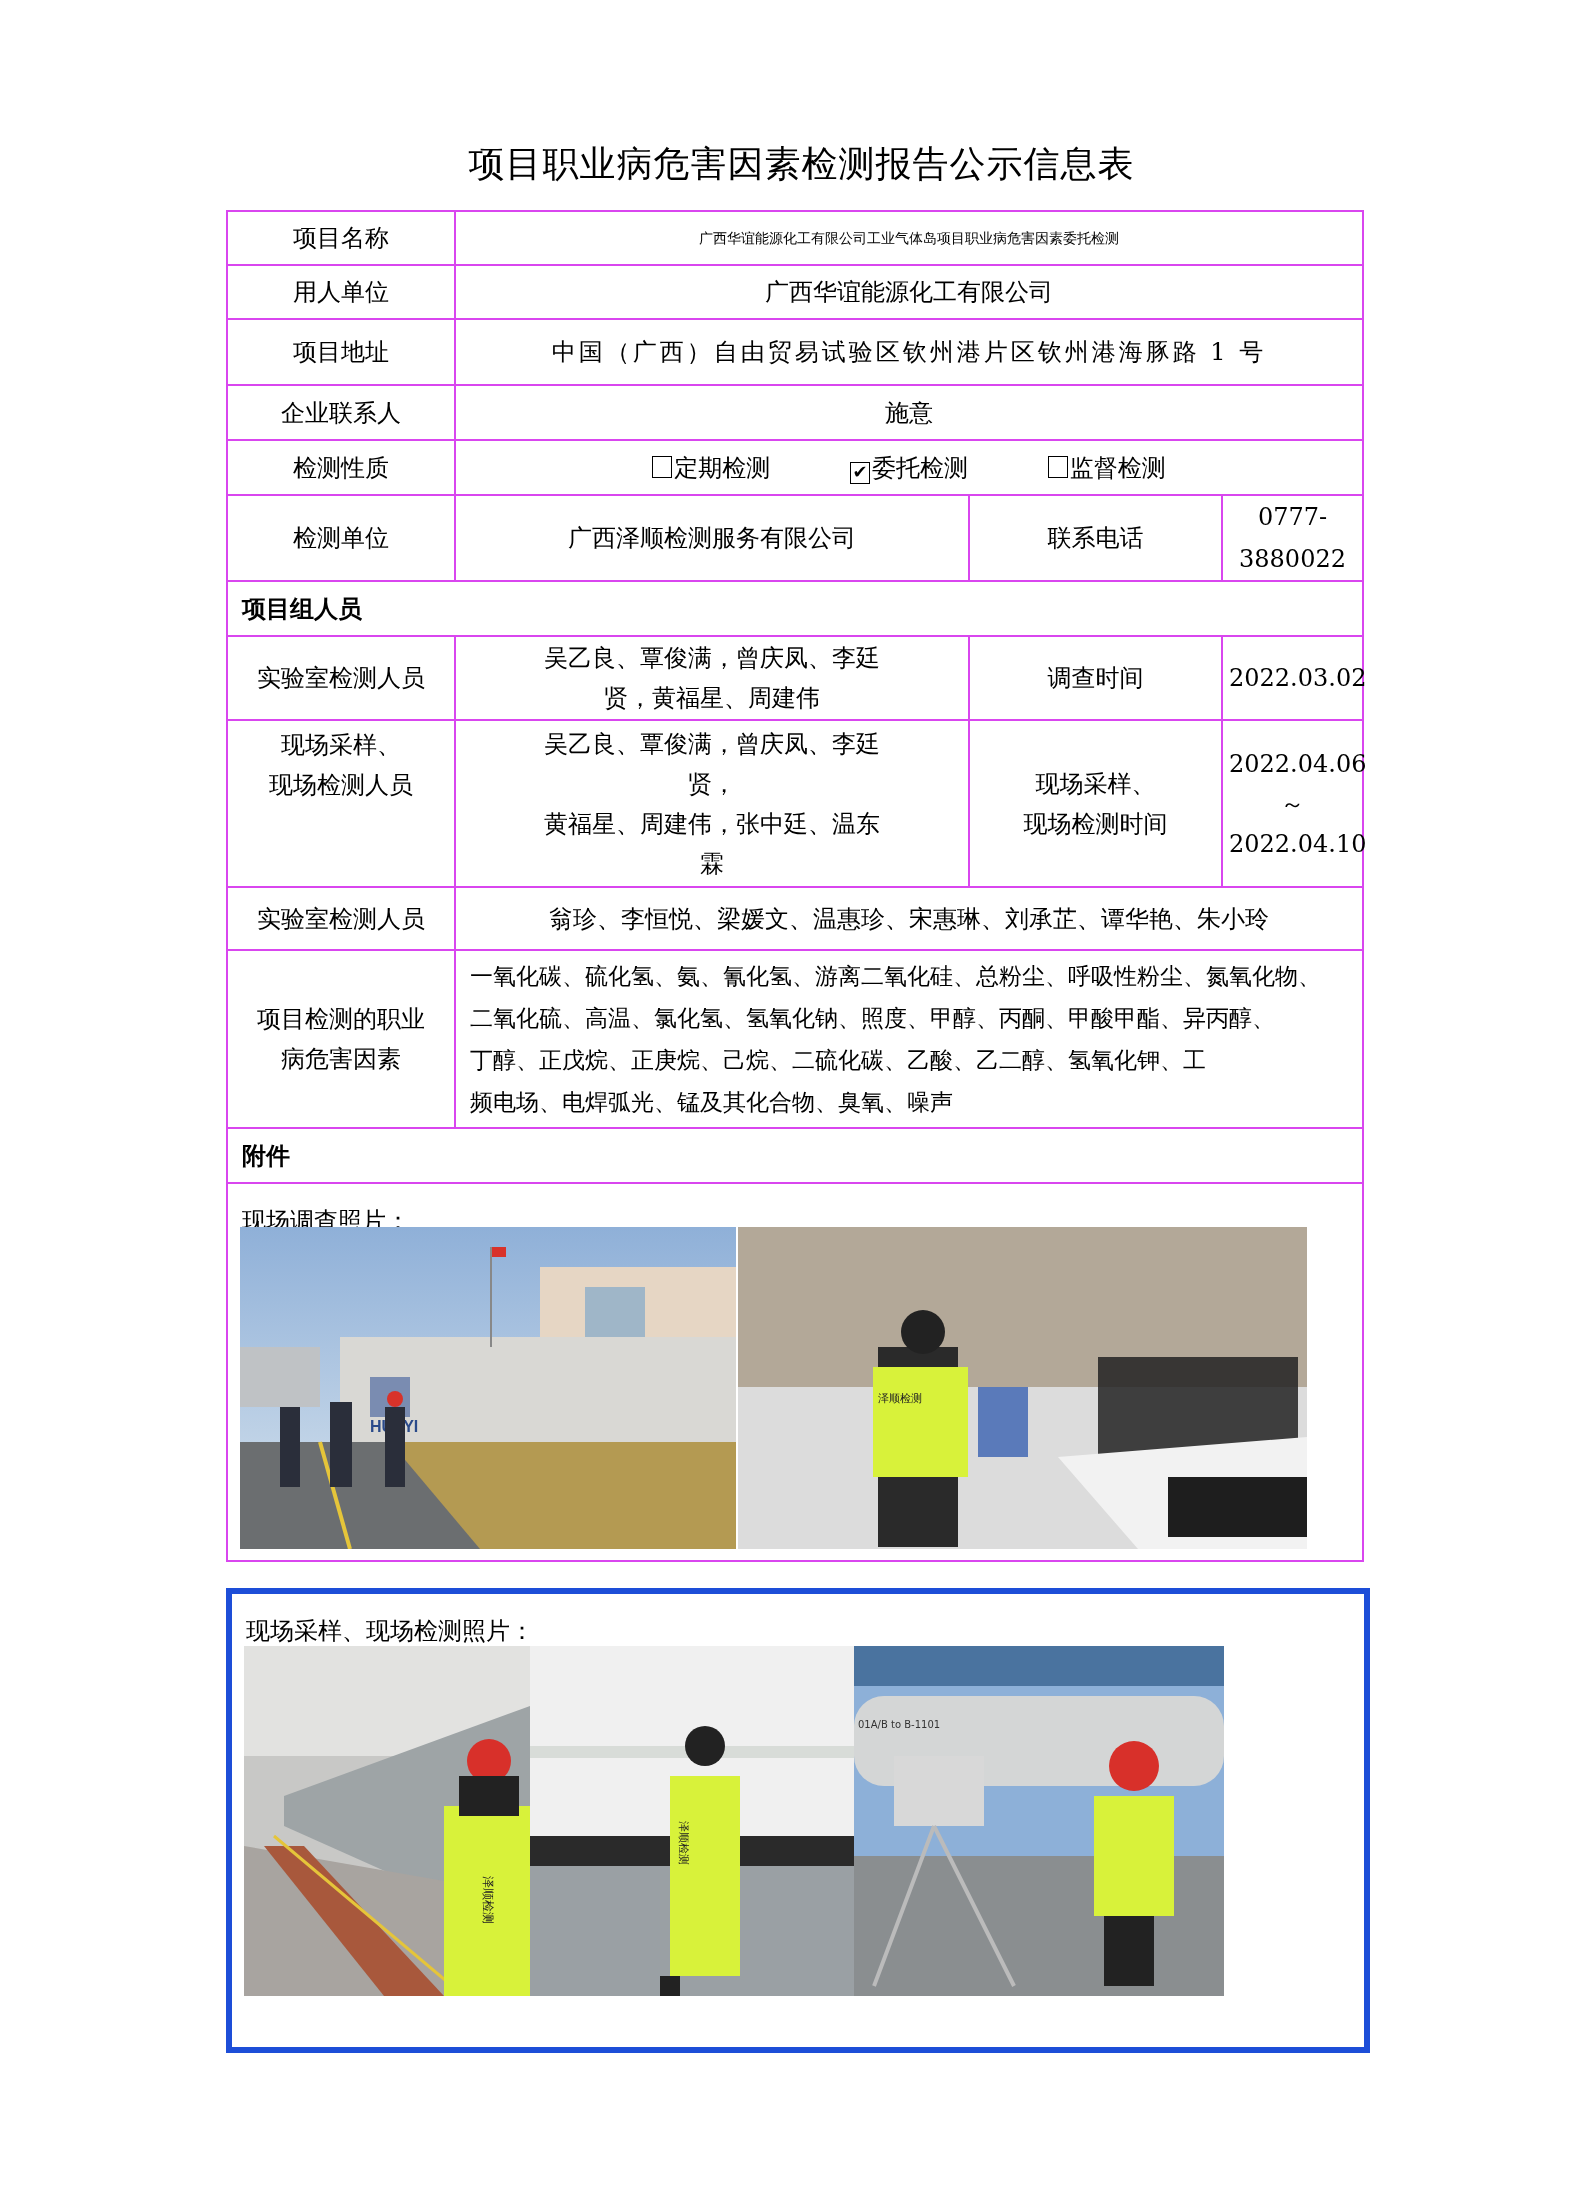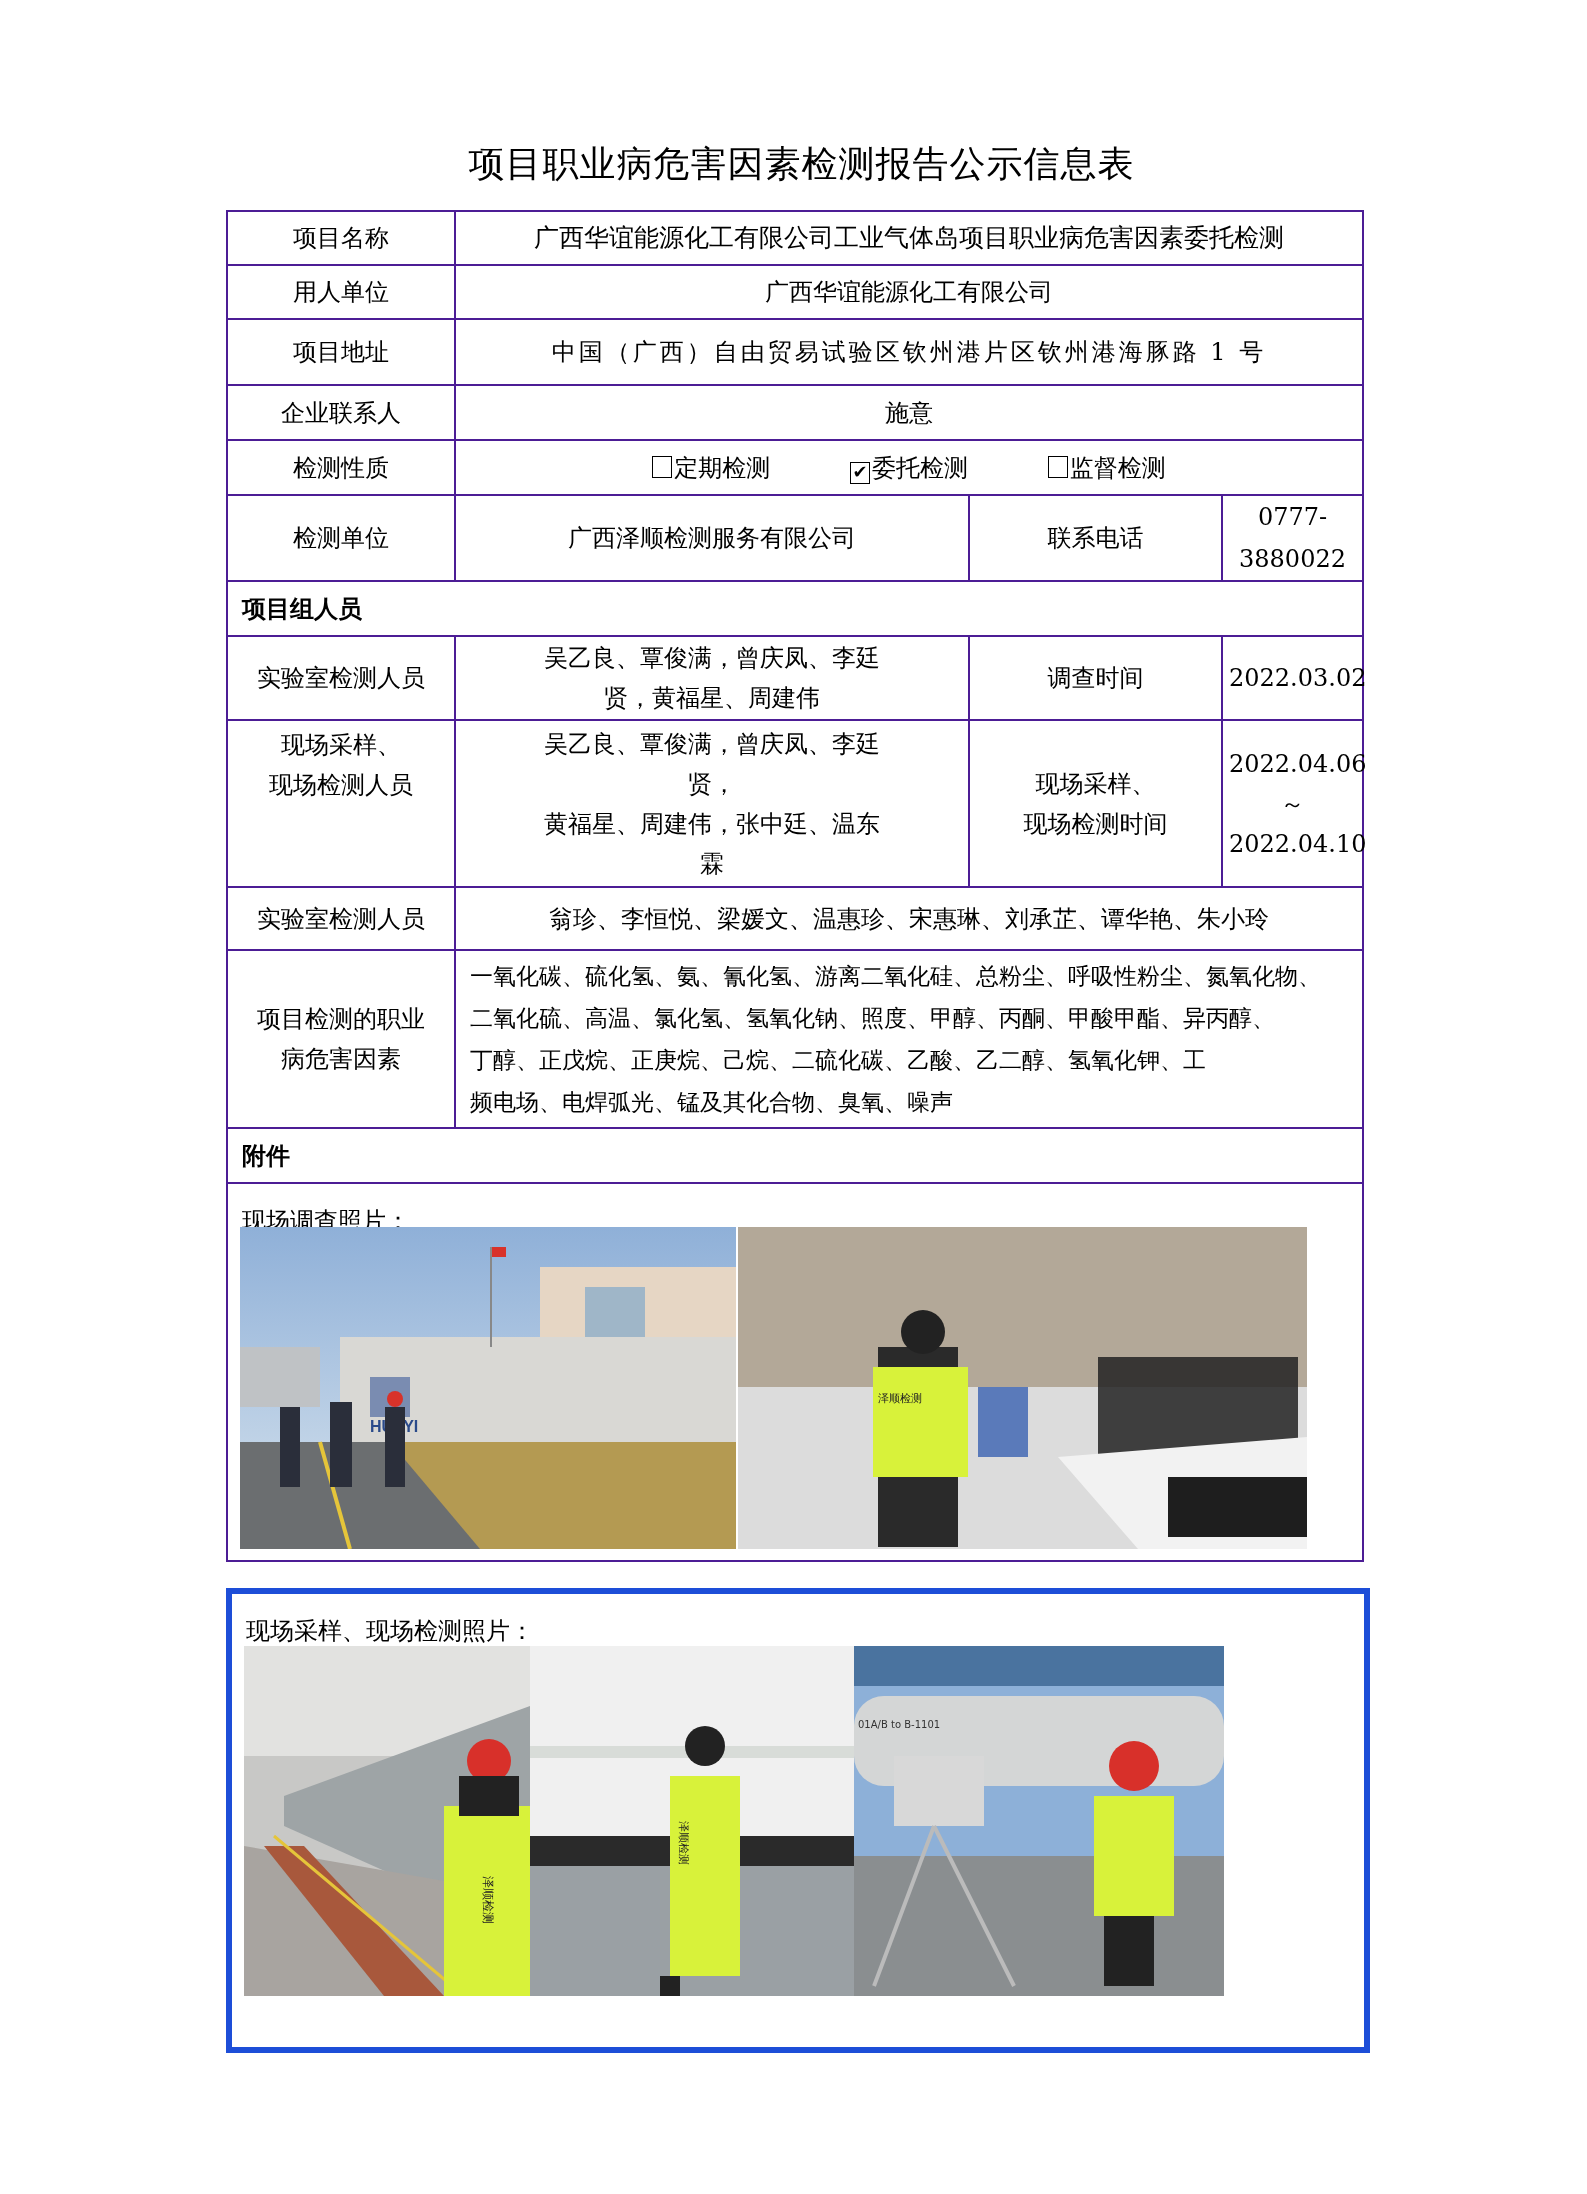--- a/index.html
+++ b/index.html
@@ -1,19 +1,19 @@
 <!DOCTYPE html>
 <html><head>
 <meta charset="utf-8">
 <style>
   html, body { margin:0; padding:0; background:#ffffff; }
   body { width:1587px; height:2194px; position:relative; font-family:"DejaVu Serif","Liberation Serif",serif; color:#000; overflow:hidden; }
   .title { position:absolute; left:8px; top:140px; width:1587px; text-align:center; font-size:36px; letter-spacing:1px; }
   .tbl { position:absolute; left:226px; top:210px; width:1136px; border-collapse:collapse; table-layout:fixed; }
-  .tbl td { border:2px solid #4c1d95; text-align:center; vertical-align:middle; font-size:24px; padding:0 6px; line-height:42px; }
+  .tbl td { border:2px solid #d946ef; text-align:center; vertical-align:middle; font-size:24px; padding:0 6px; line-height:42px; }
   .tbl td.hdr { text-align:left; padding-left:14px; font-weight:bold; }
   .tbl td.hz { text-align:left; font-size:23px; line-height:42px; padding:4px 8px 4px 14px; }
   .opt { display:inline-block; margin:0 36px; }
   .box { display:inline-block; width:18px; height:20px; border:1.5px solid #000; vertical-align:-2px; margin-right:2px; position:relative; font-size:18px; line-height:18px; text-align:center; }
   .photo-cell { vertical-align:top !important; text-align:left !important; padding:0 !important; position:relative; }
   .photo-label { position:absolute; left:14px; top:0; font-size:24px; line-height:42px;margin-top:16px; }
   .ph { position:absolute; overflow:hidden; }
   .box2 { position:absolute; left:226px; top:1588px; width:1132px; height:453px; border:6px solid #1d4ed8; }
 </style>
 </head>
@@ -26,21 +26,21 @@
     <col style="width:228px">
       <col style="width:291px">
       <col style="width:223px">
       <col style="width:88px">
       <col style="width:165px">
       <col style="width:141px">
   </colgroup>
   <tbody>
       <tr style="height:54px">
     <td>项目名称</td>
-    <td colspan="5" style="font-size:25px">广西华谊能源化工有限公司工业气体岛项目职业病危害因素委托检测</td>
+    <td colspan="5" style="font-size:14px">广西华谊能源化工有限公司工业气体岛项目职业病危害因素委托检测</td>
   </tr>
   <tr style="height:54px">
     <td>用人单位</td>
     <td colspan="5">广西华谊能源化工有限公司</td>
   </tr>
   <tr style="height:66px">
     <td>项目地址</td>
     <td colspan="5" style="letter-spacing:3px">中国（广西）自由贸易试验区钦州港片区钦州港海豚路 1 号</td>
   </tr>
   <tr style="height:55px">

